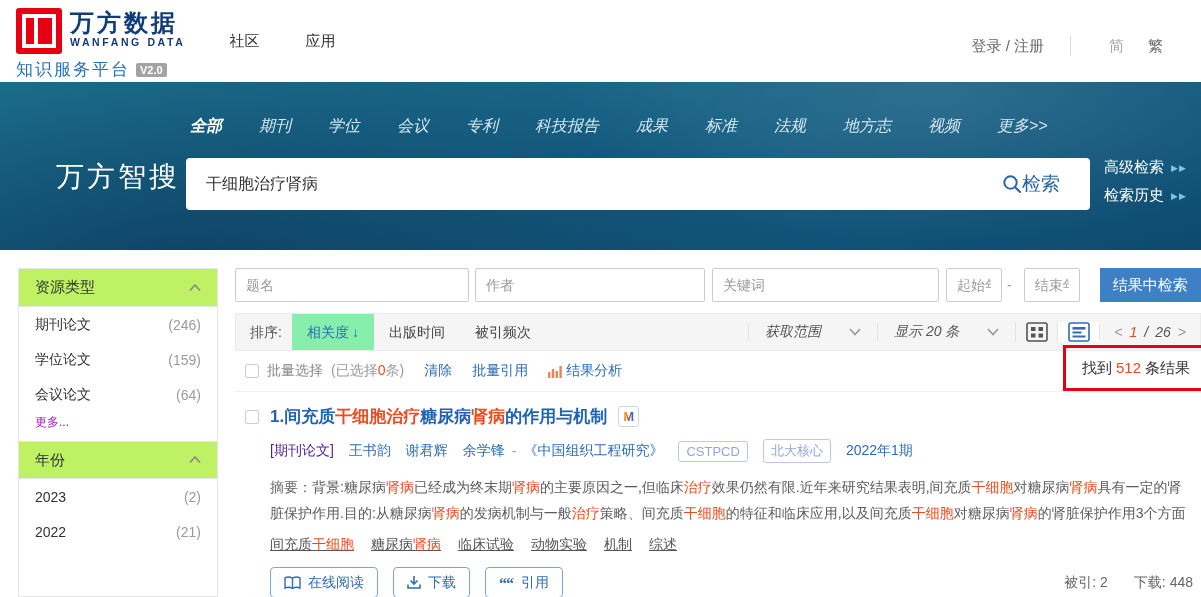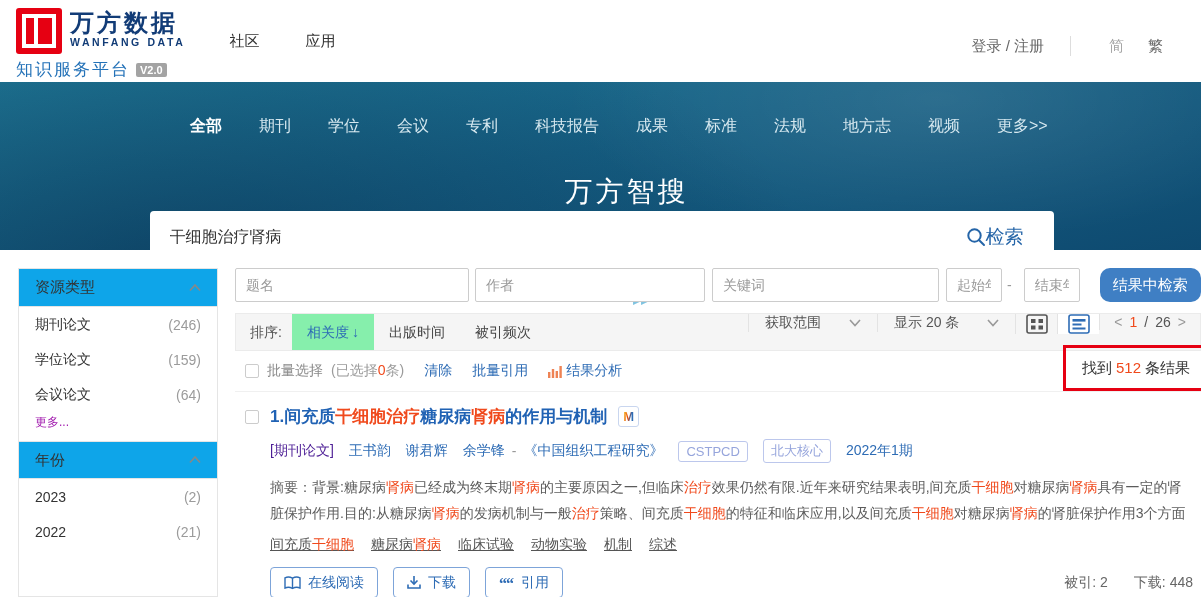--- a/index.html
+++ b/index.html
@@ -28,59 +28,59 @@
   .lang.simplified { color:#a5a5a5; }
   .lang.traditional { color:#666; }
   
   .hero {
     height:168px; position:relative; color:#fff;
     background:
       radial-gradient(620px 240px at 78% 10%, rgba(255,255,255,0.10), transparent 60%),
       radial-gradient(900px 420px at 15% 110%, rgba(0,20,50,0.35), transparent 70%),
       linear-gradient(168deg, #1f7796 0%, #166084 45%, #0e4a70 100%);
   }
-  .hero-tabs { display:flex; gap:37px; padding:34px 17px 0 190px; font-size:16px; }
+  .hero-tabs { display:flex; gap:37px; padding:34px 17px 0 190px; font-size:16px;font-style:italic; }
   .hero-tab { color:#d7e9f0; cursor:pointer; white-space:nowrap; }
   .hero-tab.active { color:#fff; font-weight:bold; }
-  .search-row { display:flex; align-items:center; margin-top:36px;flex-direction:column; }
+  .search-row { display:flex; margin-top:21px; }
   .smart-brand { width:128px; margin-left:56px; font-size:28px; color:#fff; letter-spacing:3px; white-space:nowrap; }
   .searchbox { margin-left:2px; width:904px; height:52px; background:#fff; border-radius:4px; display:flex; align-items:center; padding-left:20px; }
   .searchbox input { flex:1; border:none; outline:none; font-size:16px; color:#333; font-family:inherit; }
   .search-btn { display:flex; align-items:center; border:none; background:none; color:#2565a8; font-size:19px; padding:0 30px; height:100%; cursor:pointer; font-family:inherit; }
   .hero-links { margin-left:14px; font-size:15px; }
   .hero-link { display:flex; align-items:center; gap:7px; cursor:pointer; color:#fff; white-space:nowrap; }
   .hero-link + .hero-link { margin-top:9px; }
   .dbl-arrow { color:#7fc3e0; font-size:9px; letter-spacing:1px; }
   
   .content { display:flex; padding:18px 0 0 18px; }
   
   .sidebar { width:200px; border:1px solid #e5e5e5; background:#fff; height:329px; overflow:hidden; }
-  .side-header { background:#0ea5e9; border-bottom:1px solid #e5e5e5; height:38px; display:flex; justify-content:space-between; align-items:center; padding:0 16px; font-size:15px; color:#333; cursor:pointer; }
+  .side-header { background:#bef264; border-bottom:1px solid #e5e5e5; height:38px; display:flex; justify-content:space-between; align-items:center; padding:0 16px; font-size:15px; color:#333; cursor:pointer; }
   .side-section + .side-section .side-header { border-top:1px solid #e5e5e5; }
   .side-item { display:flex; justify-content:space-between; align-items:center; padding:0 16px; height:35px; font-size:14px; color:#333; cursor:pointer; }
   .side-item .count { color:#9b9b9b; }
   .side-more { padding:2px 16px 10px; font-size:12px; color:#a21caf; cursor:pointer; }
   
   .main { flex:1; margin-left:17px; position:relative; padding-right:0; }
   .filter-row { display:flex; align-items:center; margin-bottom:11px; }
   .filter-row input { height:34px; border:1px solid #ccc; border-radius:2px; padding:0 10px; font-size:14px; color:#333; font-family:inherit; outline:none; }
   .filter-row input::placeholder { color:#9a9a9a; }
   .f-title { width:234px; }
   .f-author { width:230px; margin-left:6px; }
   .f-keyword { width:227px; margin-left:7px; }
   .f-year { width:56px; margin-left:7px; }
   .year-dash { color:#999; margin:0 5px; font-size:14px; }
-  .btn-search-in { margin-left:20px; flex:1; height:34px; background:#3f7fc4; color:#fff; border:none; border-radius:10px; font-size:15px; cursor:pointer; font-family:inherit; }
+  .btn-search-in { margin-left:20px; flex:1; height:34px; background:#3f7fc4; color:#fff; border:none; border-radius:0; font-size:15px; cursor:pointer; font-family:inherit; }
   
   .sort-bar { height:38px; background:#f5f5f5; border:1px solid #ebebeb; display:flex; align-items:stretch; font-size:14px; color:#555; }
   .sort-label { line-height:36px; padding:0 10px 0 14px; }
   .sort-opt { line-height:36px; padding:0 15px; cursor:pointer; color:#444; }
   .sort-opt.active { background:#86efac; color:#2e6cb5; }
   .sort-arrow { color:#2e6cb5; font-weight:bold; margin-left:3px; }
-  .sort-right { margin-left:auto; display:flex; align-items:flex-start; }
+  .sort-right { margin-left:auto; display:flex; align-items:center;font-style:italic; }
   .dropdown { display:flex; align-items:center; gap:28px; padding:0 16px; border-left:1px solid #e3e3e3; cursor:pointer; color:#555; }
   .icon-box { width:42px; display:flex; align-items:center; justify-content:center; border-left:1px solid #e3e3e3; cursor:pointer; }
   .icon-box.active { background:#fff; }
   .pagination { display:flex; align-items:center; gap:7px; padding:0 14px; border-left:1px solid #e3e3e3; font-size:14px; }
   .pg-prev,.pg-next { color:#999; cursor:pointer; }
   .pg-current { color:#f0491c; }
   .pg-sep,.pg-total { color:#555; }
   
   .batch-row { height:41px; display:flex; align-items:center; gap:20px; padding:0 2px 0 10px; position:relative; font-size:14px; border-bottom:1px solid #f0f0f0; }
   .checkbox { width:14px; height:14px; border:1px solid #ccc; border-radius:2px; background:#fff; display:inline-block; cursor:pointer; flex:none; }

